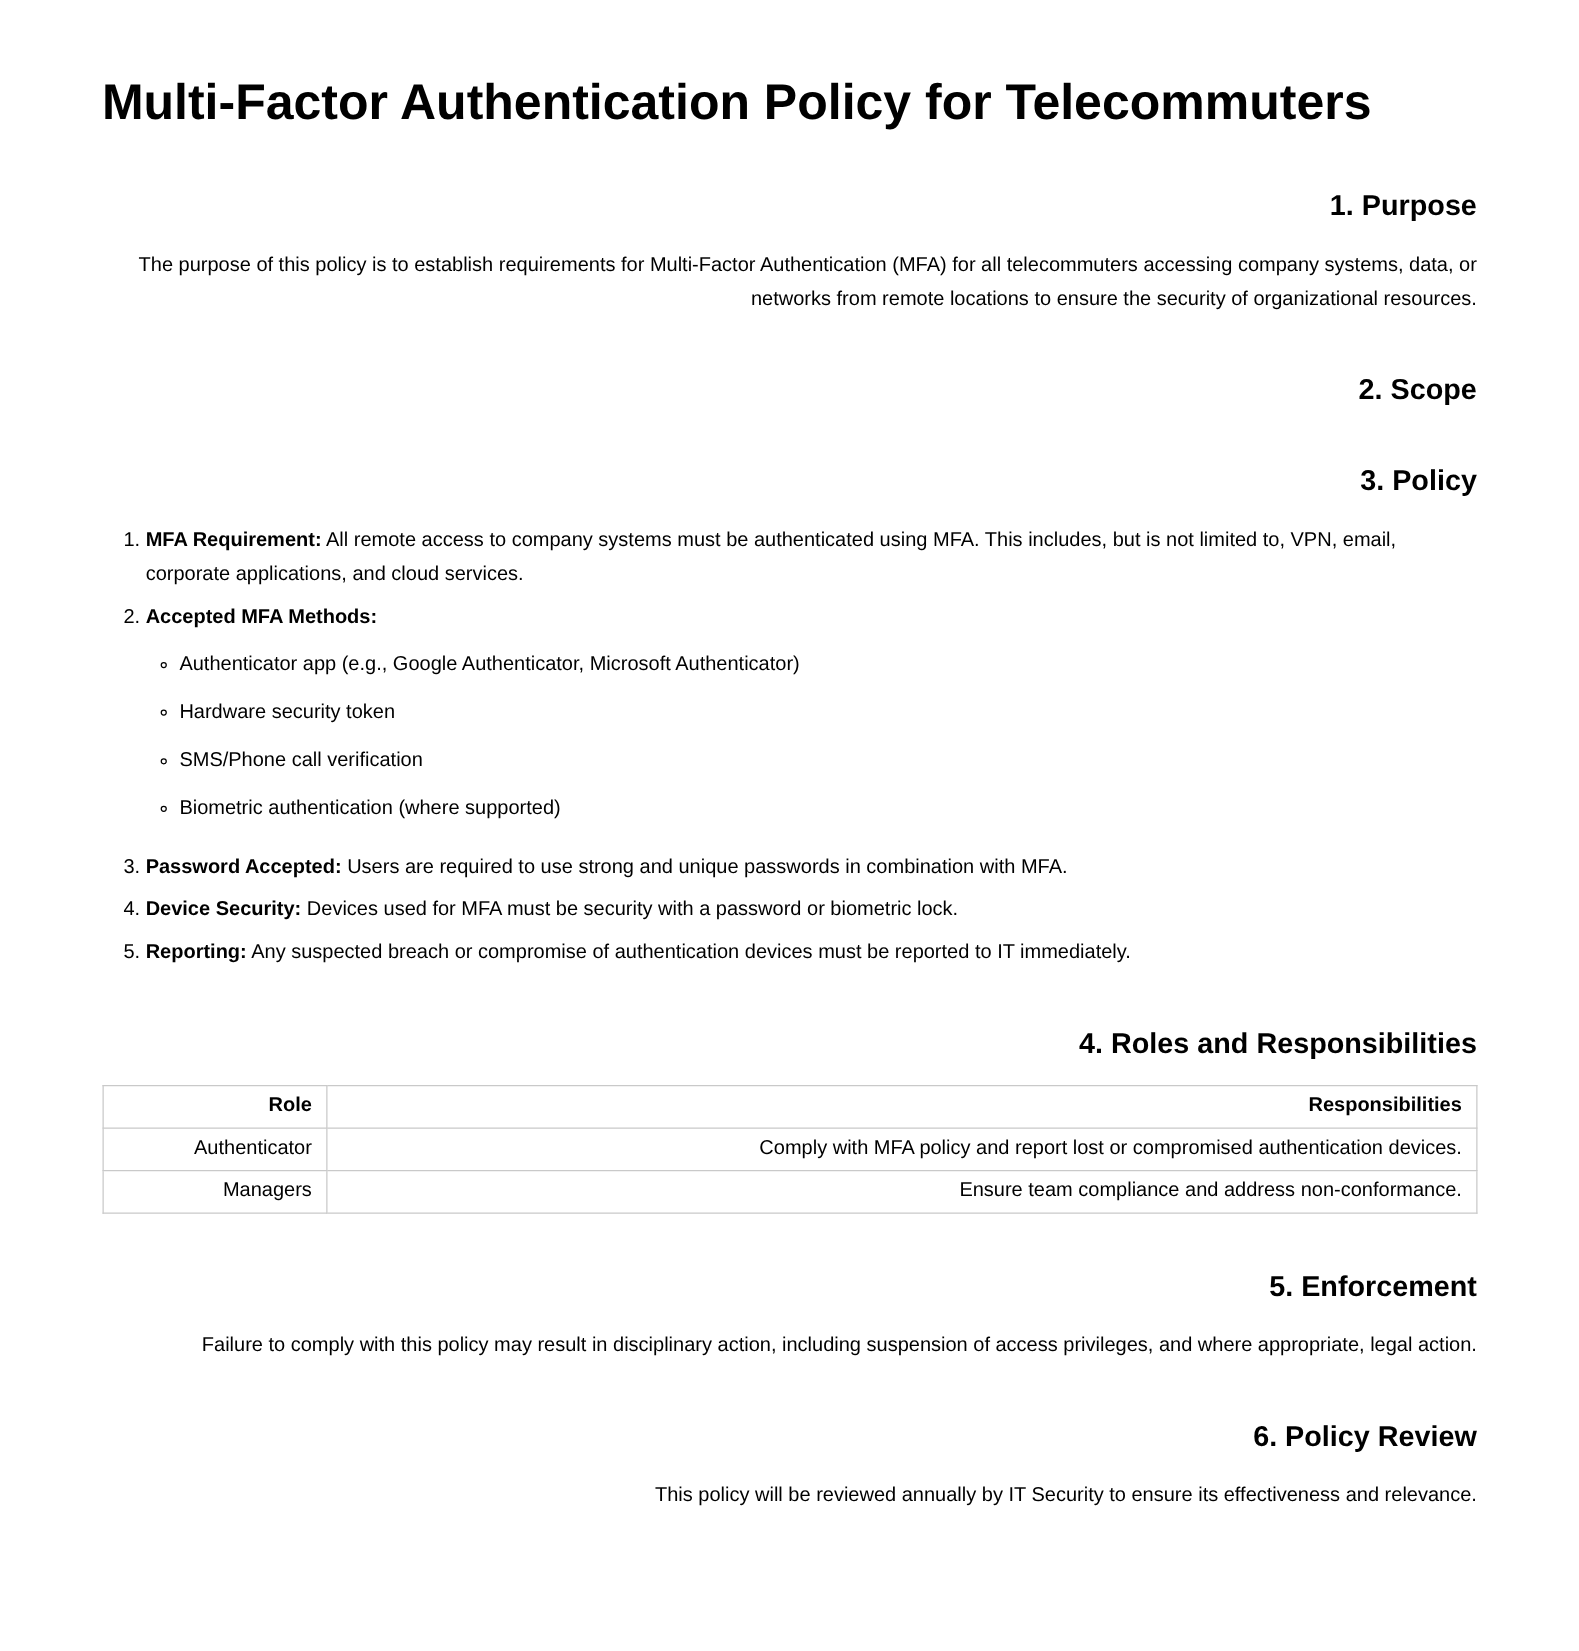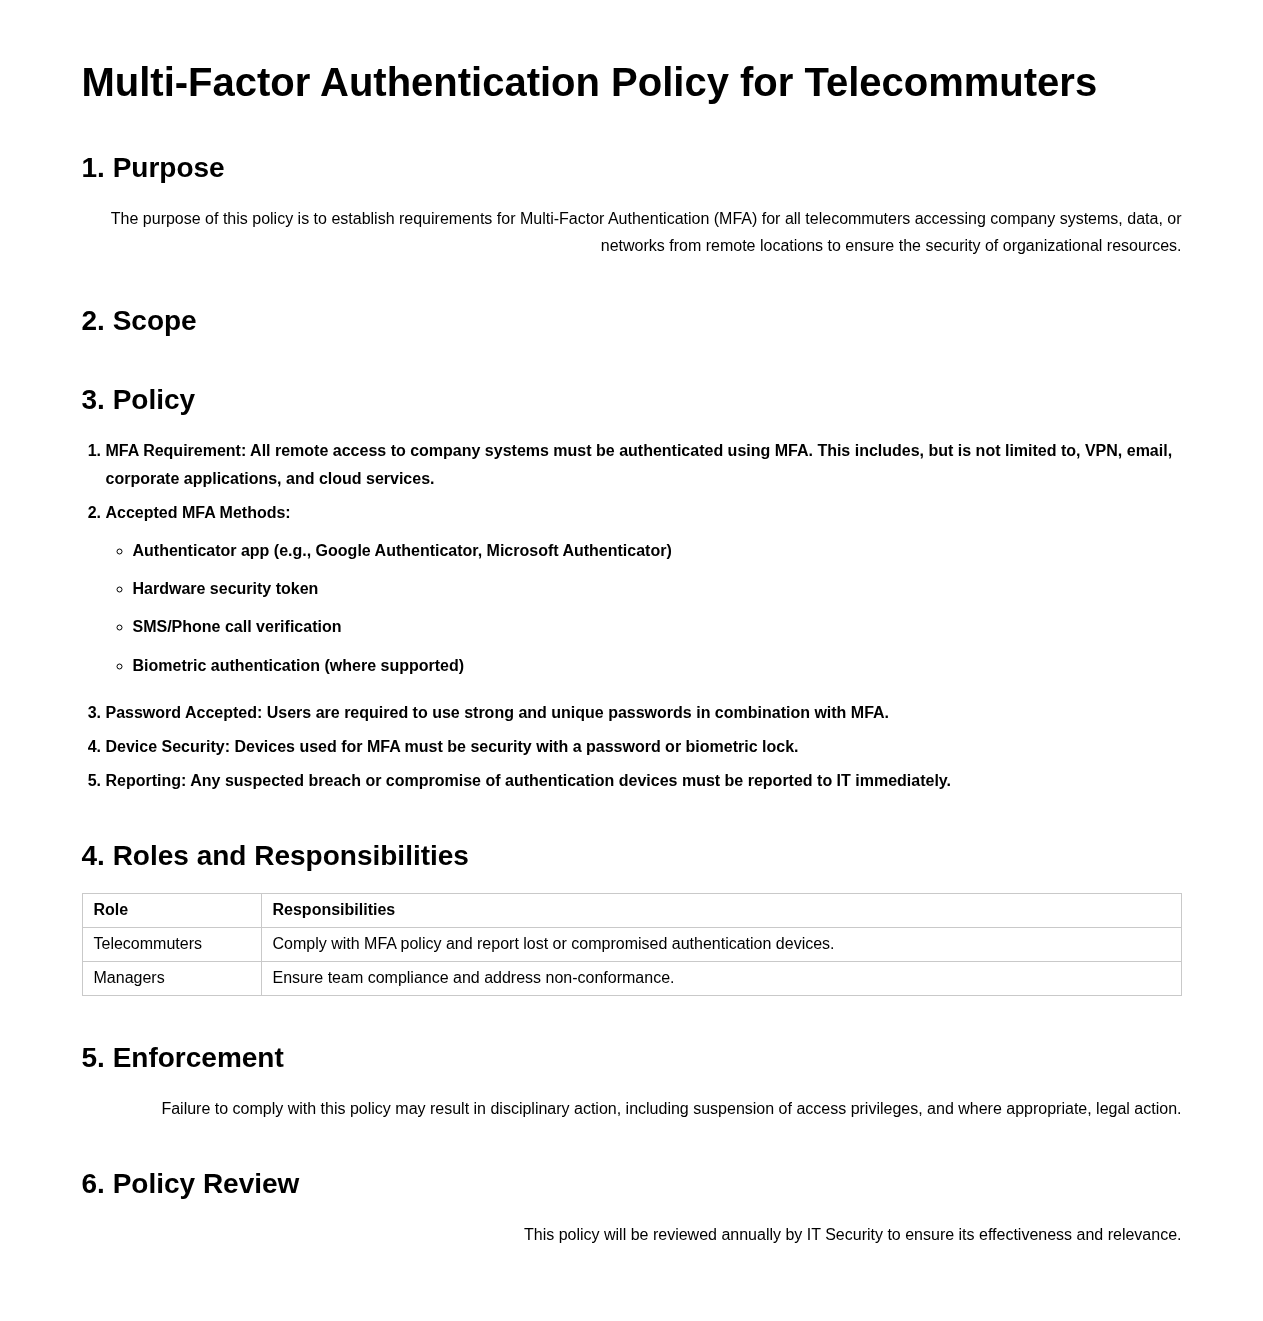--- a/index.html
+++ b/index.html
@@ -14,59 +14,59 @@
     margin: 0 auto;
     padding: 58px 0 80px 0;
   }
   h1 {
     font-size: 40px;
     line-height: 1.2;
     font-weight: 700;
     margin: 0 0 22px 0;
   }
   h2 {
-    font-size: 28px;
+    font-size: 23px;
     line-height: 1.25;
     font-weight: 700;
     margin: 44px 0 20px 0;
+    text-align: right;
   }
   p {
     font-size: 16px;
     line-height: 1.7;
     margin: 16px 0;
     text-align: right;
   }
   ol.policy-list {
     font-size: 16px;
     line-height: 1.7;
     margin: 16px 0;
     padding-left: 24px;
   }
   ol.policy-list > li {
-    margin: 7px 0;
-    font-weight: bold;
+    margin: 7px 11px;
   }
   ul.methods-list {
     list-style-type: circle;
     margin: 10px 0 20px 0;
     padding-left: 27px;
   }
   ul.methods-list > li {
     margin: 11px 0;
   }
   table.roles-table {
     width: 100%;
     border-collapse: collapse;
     margin: 16px 0;
     font-size: 16px;
   }
   table.roles-table th,
   table.roles-table td {
     border: 1px solid #c9c9c9;
-    text-align: left;
+    text-align: right;
     vertical-align: middle;
     padding: 6px 11px;
     line-height: 1.3;
     font-weight: 400;
   }
   table.roles-table th {
     font-weight: 700;
   }
   table.roles-table th.col-role,
   table.roles-table td.col-role {
@@ -113,21 +113,21 @@
   <h2>4. Roles and Responsibilities</h2>
   <table class="roles-table">
     <thead>
       <tr>
         <th class="col-role">Role</th>
         <th>Responsibilities</th>
       </tr>
     </thead>
     <tbody>
       <tr>
-        <td class="col-role">Telecommuters</td>
+        <td class="col-role">Authenticator</td>
         <td>Comply with MFA policy and report lost or compromised authentication devices.</td>
       </tr>
       <tr>
         <td class="col-role">Managers</td>
         <td>Ensure team compliance and address non-conformance.</td>
       </tr>
     </tbody>
   </table>
 
   <h2>5. Enforcement</h2>

